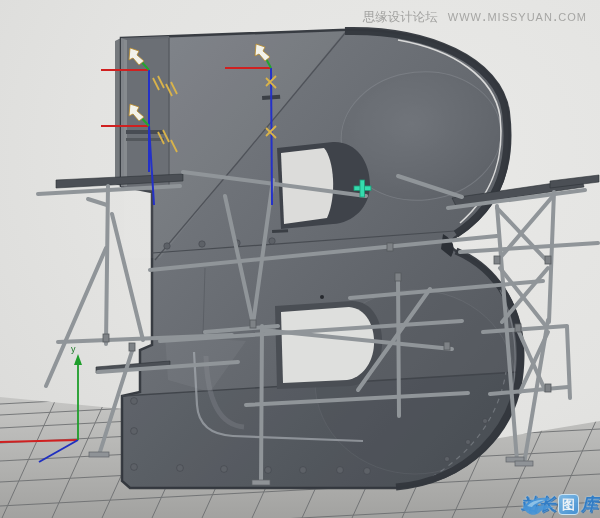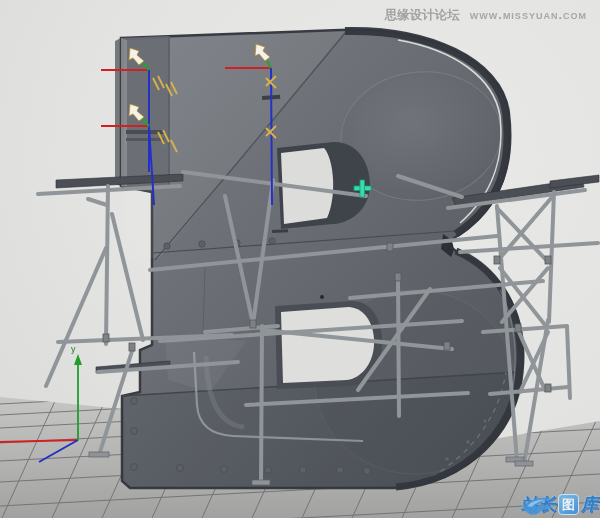--- a/index.html
+++ b/index.html
@@ -1,22 +1,22 @@
 <!DOCTYPE html>
 <html><head>
 <meta charset="utf-8">
 <style>
   html,body{margin:0;padding:0;background:#888;}
   .stage{position:relative;width:600px;height:518px;overflow:hidden;
          font-family:"Liberation Sans",sans-serif;
          background:radial-gradient(ellipse at 68% 30%, #e9e9e7 0%, #e3e3e1 55%, #d9d9d7 100%);}
   .stage svg{position:absolute;left:0;top:0;display:block;}
   .watermark{position:absolute;top:7px;right:13px;display:flex;gap:10px;align-items:baseline;
-             color:#a2a2a0;font-weight:700;font-size:12.5px;white-space:nowrap;}
-  .wm-url{font-size:13px;letter-spacing:1px;font-variant-caps:small-caps;color:#a6a6a4;}
+             color:#a2a2a0;font-weight:400;font-size:12.5px;white-space:nowrap;}
+  .wm-url{font-size:16px;letter-spacing:1px;font-variant-caps:small-caps;color:#a6a6a4;}
   .site-logo{position:absolute;right:2px;bottom:3px;display:flex;align-items:center;gap:1px;
              filter:blur(0.45px);opacity:0.93;}
   .logo-char{font-size:17px;font-weight:900;font-style:italic;color:#2a7ac8;line-height:20px;
              text-shadow:0 0 2px #bfe4fa, 1px 1px 0 #1b5fa6;}
   .logo-badge{display:inline-block;width:19px;height:19px;margin:0 1px;border-radius:4px;
               background:linear-gradient(145deg,#7dbbe9,#3f90d6);border:1.5px solid #cde7f8;
               color:#f0f7fd;font-size:13px;font-weight:900;font-style:normal;line-height:19px;
               text-align:center;text-shadow:none;}
 </style>
 </head>

